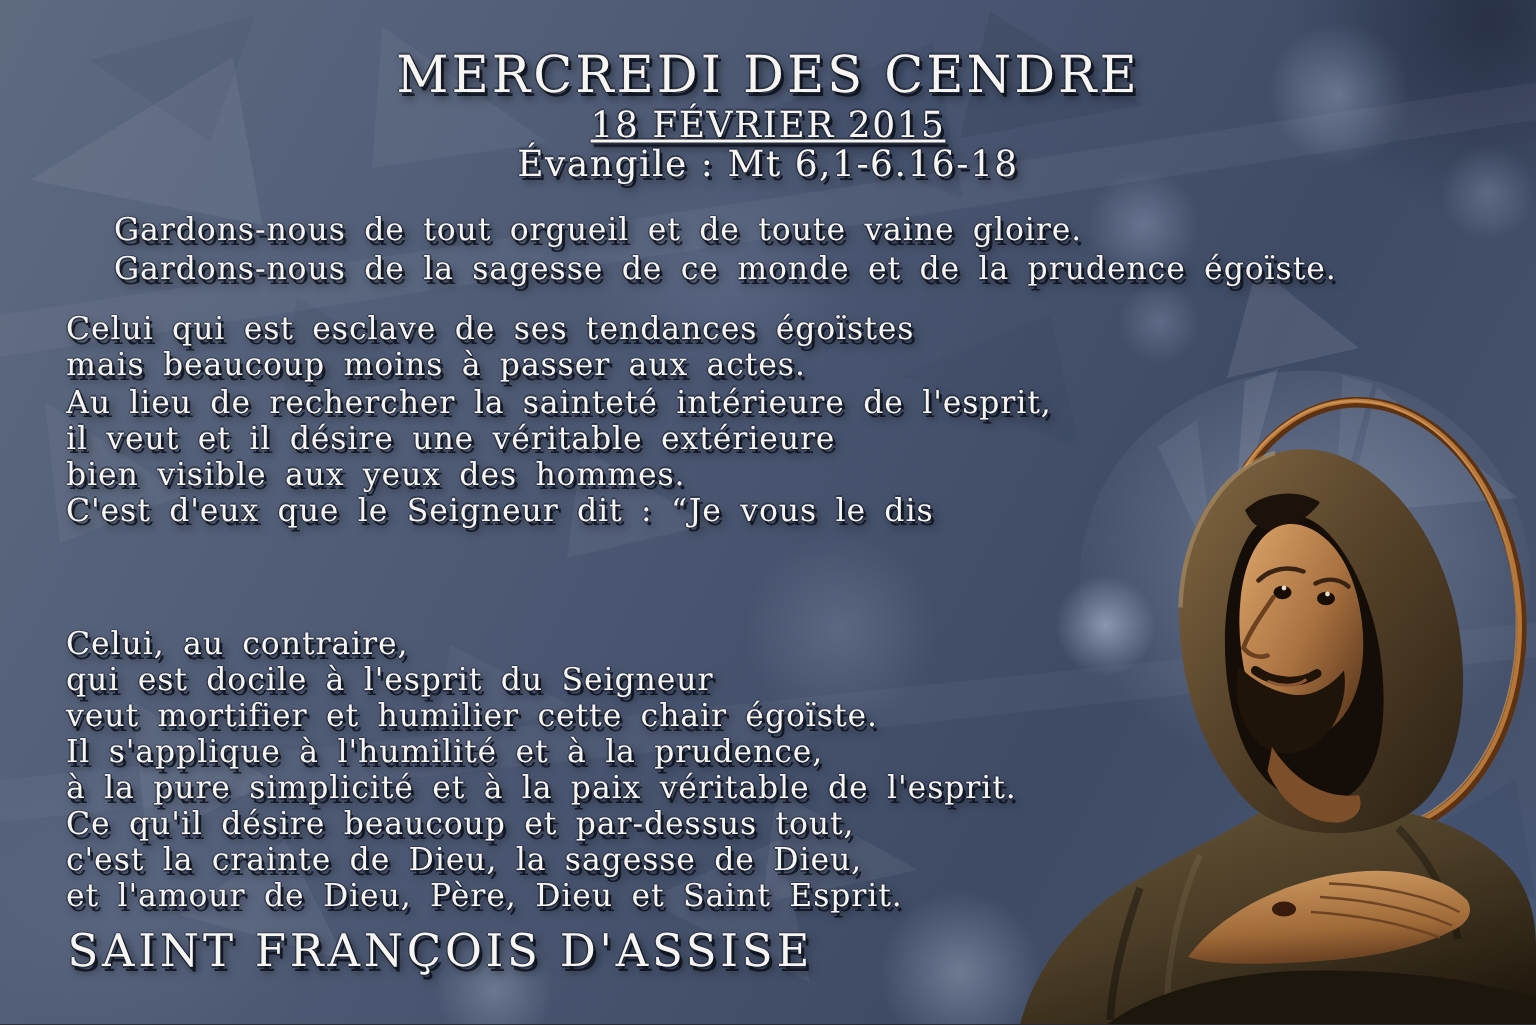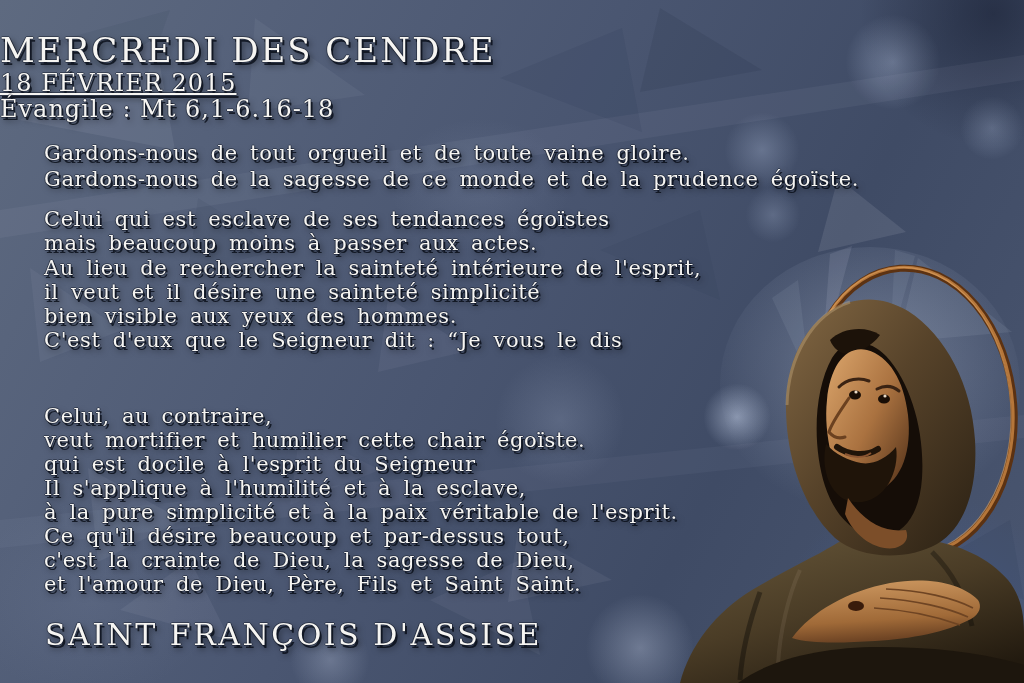--- a/index.html
+++ b/index.html
@@ -25,29 +25,29 @@
   .overlay { inset:0; z-index:1; }
   .saint { right:0; bottom:0; z-index:2; }
   .textlayer { position:absolute; inset:0; z-index:3; }
   .txt {
     color:#f6f5f2;
     text-shadow:
       1px 0 0 rgba(18,24,38,0.55), -1px 0 0 rgba(18,24,38,0.45),
       0 1px 0 rgba(18,24,38,0.55), 0 -1px 0 rgba(18,24,38,0.45),
       2px 3px 0 rgba(8,12,22,0.80), 3px 4px 6px rgba(0,0,0,0.55);
   }
-  .header { position:absolute; top:30px; left:0; width:1024px; text-align:left; }
+  .header { position:absolute; top:30px; left:0; width:1024px; text-align:center; }
   .title  { font-size:34px; line-height:40px; letter-spacing:2px; }
   .date   { font-size:24px; line-height:26px; letter-spacing:1px;text-decoration:underline; }
   .gospel { font-size:24px; line-height:27px; letter-spacing:1px; }
   .para { position:absolute; left:44px; }
   .para .line { white-space:pre; font-size:21px; letter-spacing:0.6px; word-spacing:5px; }
-  .p1 { top:141px; } .p1 .line { line-height:25.5px; }
+  .p1 { top:141px;margin-left:32px; } .p1 .line { line-height:25.5px; }
   .p2 { top:207px; } .p2 .line { line-height:24.3px; }
-  .p3 { top:404px; } .p3 .line { line-height:24px; }
+  .p3 { top:417px; } .p3 .line { line-height:24px; }
   .signature {
     position:absolute; left:45px; top:617px;
     font-size:30px; letter-spacing:2.5px; white-space:pre;
   }
 </style>
 </head>
 <body>
 
 <div class="card">
 
@@ -176,31 +176,31 @@
 
     <section class="para p1 txt">
       <div class="line">Gardons-nous de tout orgueil et de toute vaine gloire.</div>
       <div class="line">Gardons-nous de la sagesse de ce monde et de la prudence égoïste.</div>
     </section>
 
     <section class="para p2 txt">
       <div class="line">Celui qui est esclave de ses tendances égoïstes</div>
       <div class="line">mais beaucoup moins à passer aux actes.</div>
       <div class="line">Au lieu de rechercher la sainteté intérieure de l'esprit,</div>
-      <div class="line">il veut et il désire une sainteté simplicité</div>
+      <div class="line">il veut et il désire une véritable extérieure</div>
       <div class="line">bien visible aux yeux des hommes.</div>
       <div class="line">C'est d'eux que le Seigneur dit : “Je vous le dis</div>
     </section>
 
     <section class="para p3 txt">
       <div class="line">Celui, au contraire,</div>
+      <div class="line">qui est docile à l'esprit du Seigneur</div>
       <div class="line">veut mortifier et humilier cette chair égoïste.</div>
-      <div class="line">qui est docile à l'esprit du Seigneur</div>
-      <div class="line">Il s'applique à l'humilité et à la esclave,</div>
+      <div class="line">Il s'applique à l'humilité et à la prudence,</div>
       <div class="line">à la pure simplicité et à la paix véritable de l'esprit.</div>
       <div class="line">Ce qu'il désire beaucoup et par-dessus tout,</div>
       <div class="line">c'est la crainte de Dieu, la sagesse de Dieu,</div>
-      <div class="line">et l'amour de Dieu, Père, Fils et Saint Saint.</div>
+      <div class="line">et l'amour de Dieu, Père, Dieu et Saint Esprit.</div>
     </section>
 
     <div class="signature txt">SAINT FRANÇOIS D'ASSISE</div>
   </div>
 </div>
 
 </body></html>

